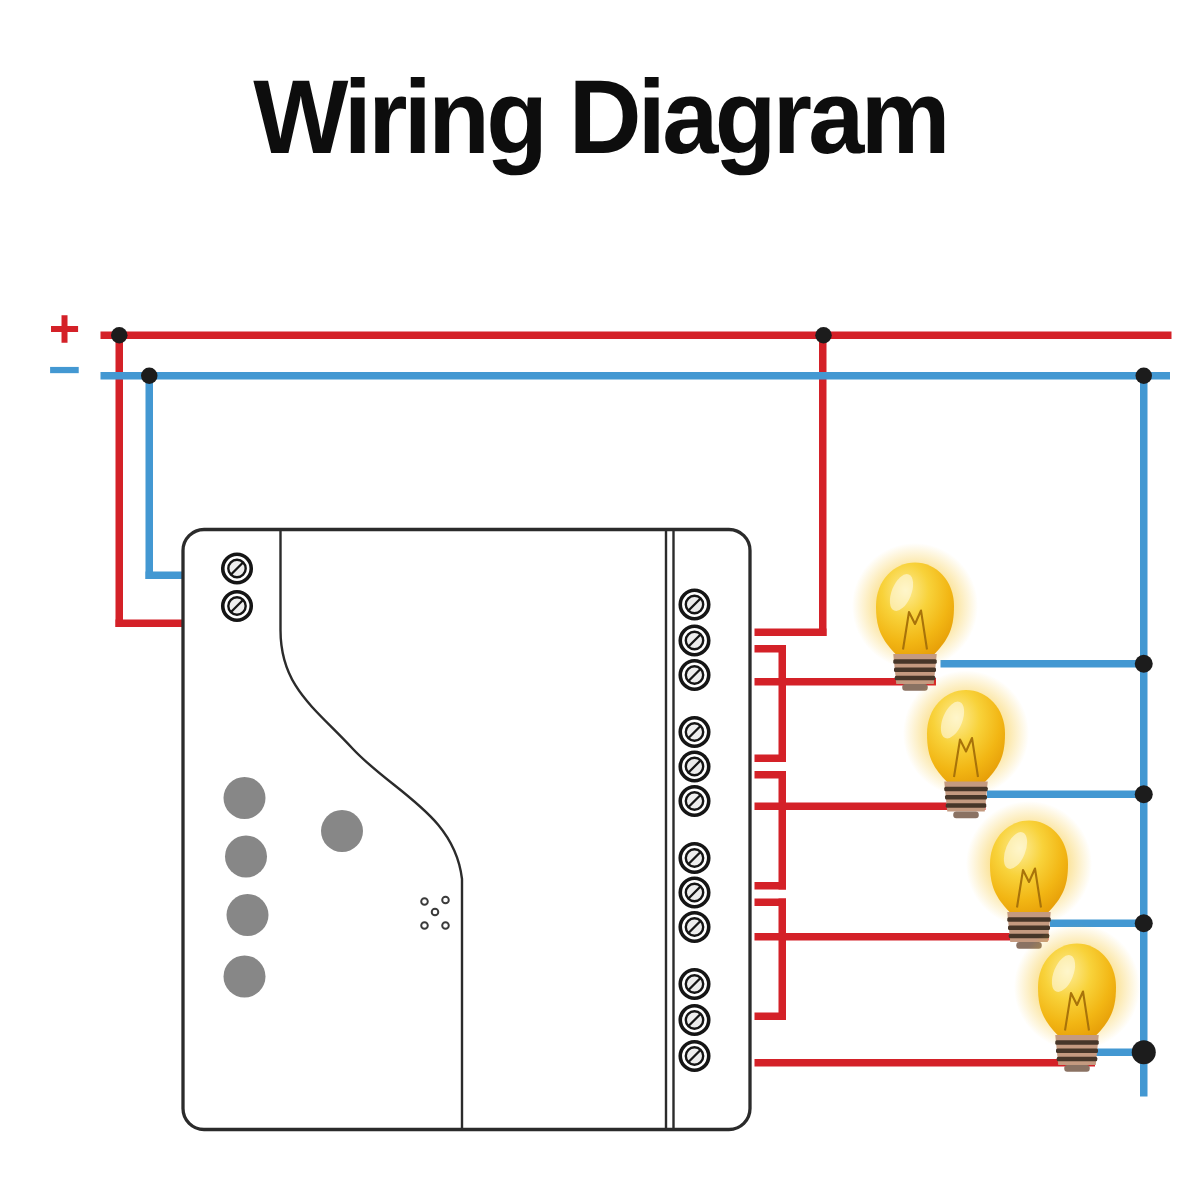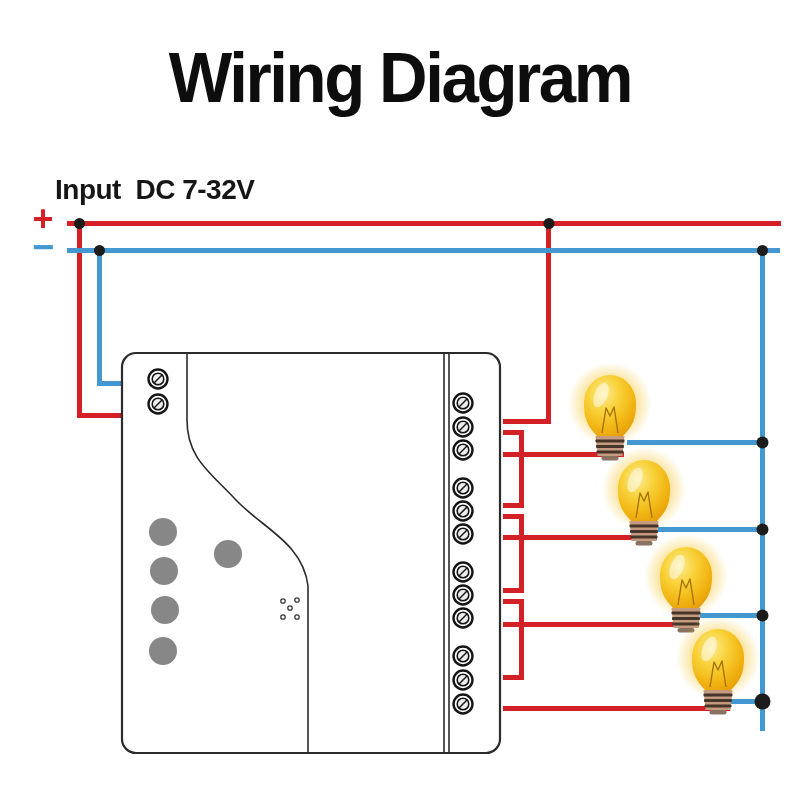--- a/index.html
+++ b/index.html
@@ -26,21 +26,20 @@
     position:absolute;left:26px;top:228px;width:34px;text-align:center;
     font-size:38px;font-weight:bold;line-height:1;
   }
   svg{position:absolute;left:0;top:0;}
 </style>
 </head>
 <body>
 
 <div class="canvas">
   <h1 class="title" style="color: rgb(13, 13, 13);">Wiring Diagram</h1>
-  <div class="input-label">Input  DC 7-32V</div>
   <div class="plus-symbol" style="color: rgb(212, 33, 40);">+</div>
   <div class="minus-symbol" style="color: rgb(67, 152, 210);">−</div>
   <svg id="circuit" width="800" height="800" viewBox="0 0 800 800">
       <defs>
         <radialGradient id="glassGrad" cx="38%" cy="30%" r="78%">
           <stop offset="0%" stop-color="#fdec95"></stop>
           <stop offset="38%" stop-color="#f8d23a"></stop>
           <stop offset="72%" stop-color="#f2b614"></stop>
           <stop offset="100%" stop-color="#e69d07"></stop>
         </radialGradient>

